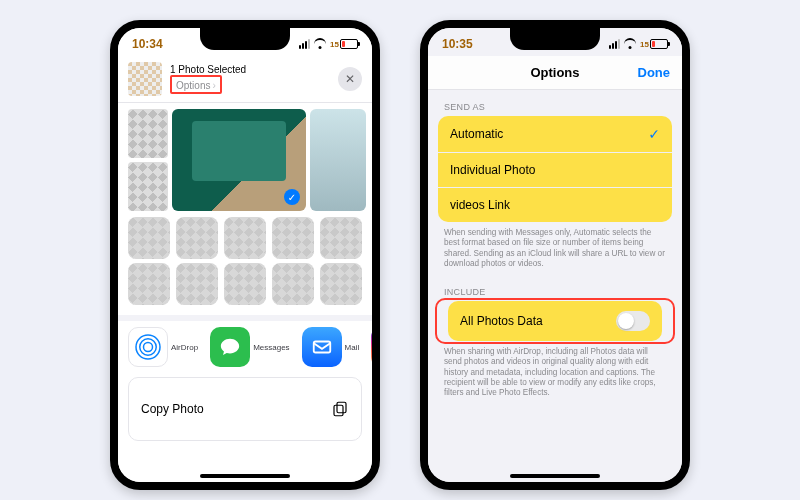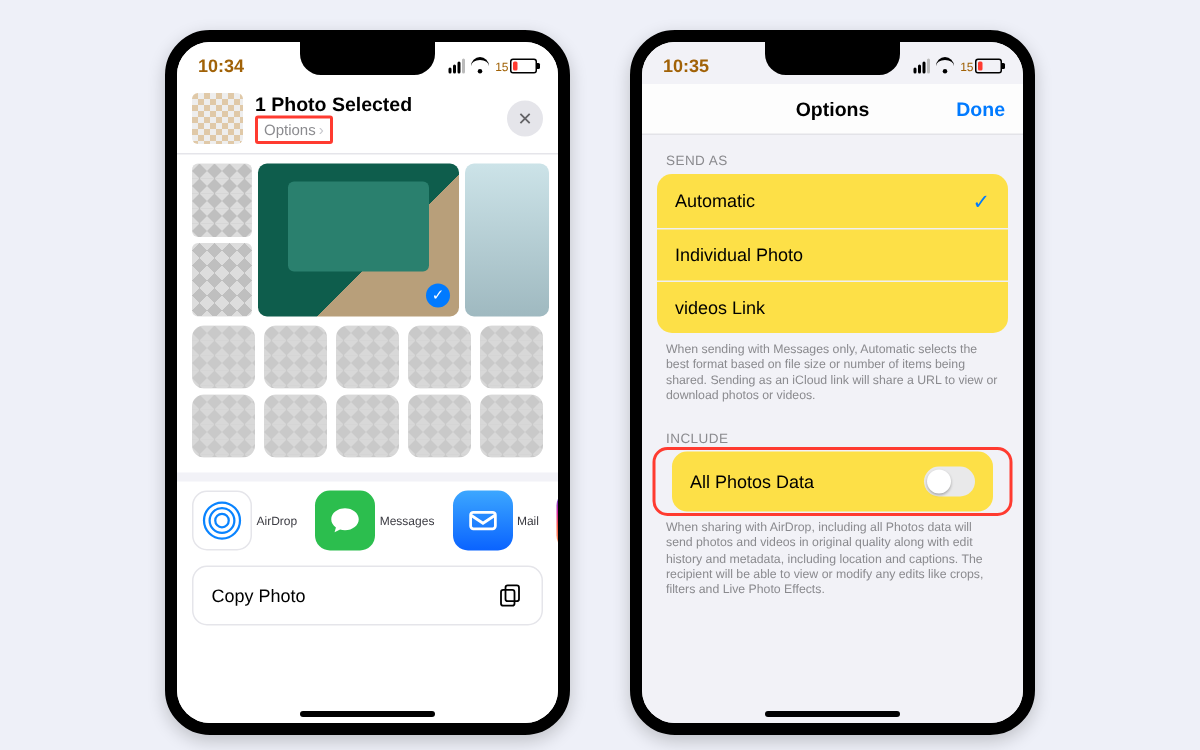--- a/index.html
+++ b/index.html
@@ -60,40 +60,40 @@
   .sig-bars span { width:2px; background:#000; border-radius:1px; }
   .sig-bars span:nth-child(1){height:4px} .sig-bars span:nth-child(2){height:6px}
   .sig-bars span:nth-child(3){height:8px} .sig-bars span:nth-child(4){height:10px;background:#bbb}
   .wifi { width:12px; height:10px; position:relative; }
   .wifi::before { content:""; position:absolute; bottom:0; left:50%; transform:translateX(-50%); width:3px; height:3px; background:#000; border-radius:50%; }
   .wifi::after { content:""; position:absolute; bottom:1px; left:0; right:0; height:8px; border:2px solid #000; border-bottom:none; border-left:none; border-right:none; border-radius:8px 8px 0 0; }
   .batt { display:flex; align-items:center; gap:1px; font-size:8px; }
   .batt-shell { width:18px; height:10px; border:1px solid #000; border-radius:2px; position:relative; }
   .batt-shell::after { content:""; position:absolute; right:-3px; top:2px; width:2px; height:4px; background:#000; border-radius:0 1px 1px 0; }
   .batt-fill { position:absolute; left:1px; top:1px; bottom:1px; width:3px; background:var(--ios-red); border-radius:1px; }
-  .batt-num { font-size:8px; font-weight:400; }
+  .batt-num { font-size:8px; font-weight:700; }
 
   
   .p1-inner { background: var(--ios-white); height:100%; display:flex; flex-direction:column; }
   .sheet-header {
     display:flex; align-items:center; gap:8px;
     padding: 6px 10px;
     border-bottom:1px solid var(--ios-separator);
   }
   .thumb {
     width:34px; height:34px; border-radius:4px;
     background:
       linear-gradient(45deg,#eee 25%,transparent 25%) 0 0/8px 8px,
       linear-gradient(45deg,transparent 75%,#eee 75%) 0 0/8px 8px,
       linear-gradient(45deg,#eee 25%,transparent 25%) 4px 4px/8px 8px,
       linear-gradient(45deg,transparent 75%,#eee 75%) 4px 4px/8px 8px,
       linear-gradient(#e0c9a8,#e0c9a8);
     filter: blur(0.3px);
   }
-  .sheet-title { font-size:13px; font-weight:700; }
+  .sheet-title { font-size:10px; font-weight:400; }
   .options-link {
     display:inline-flex; align-items:center; gap:2px;
     font-size:10px; color:#3c3c4399;
     margin-top:2px;
   }
   .options-link .chev { color:#c7c7cc; }
   .highlight-box { border:2px solid var(--highlight); padding:1px 4px; border-radius:2px; display:inline-flex; }
   .close-btn {
     margin-left:auto;
     width:24px; height:24px; border-radius:50%;
@@ -152,21 +152,21 @@
   .app-row { display:flex; gap:12px; padding:6px 10px; }
   .app { flex:0 0 44px; display:flex; flex-direction:row; align-items:center; gap:3px; font-size:8px; color:#3c3c43; }
   .app .icon { width:40px; height:40px; border-radius:10px; display:flex; align-items:center; justify-content:center; color:#fff; }
   .airdrop-i { background:#fff; border:1px solid #e5e5ea; }
   .airdrop-i svg circle { fill:none; stroke:#0a84ff; }
   .msg-i { background:var(--ios-green); }
   .mail-i { background:linear-gradient(#3ca7ff,#0a63ff); }
   .ig-i  { background: radial-gradient(circle at 30% 110%, #fdf497 0%, #fd5949 45%, #d6249f 60%, #285AEB 90%); }
   .fb-i  { background:#1877f2; }
   .action-row {
-    margin:4px 10px 0 10px; padding:10px 12px;
+    margin:4px 10px 0 10px; padding:22px 12px;
     background:#fff; border:1px solid var(--ios-separator);
     border-radius:10px;
     display:flex; align-items:center; justify-content:space-between;
     font-size:12px;
   }
   .action-row .icon { width:18px; height:18px; color:#000; }
   .divider { height:6px; background:#f2f2f7; margin:6px 0 0 0; }
   .home-ind { position:absolute; bottom:4px; left:50%; transform:translateX(-50%); width:90px; height:4px; border-radius:2px; background:#000; }
 
   

